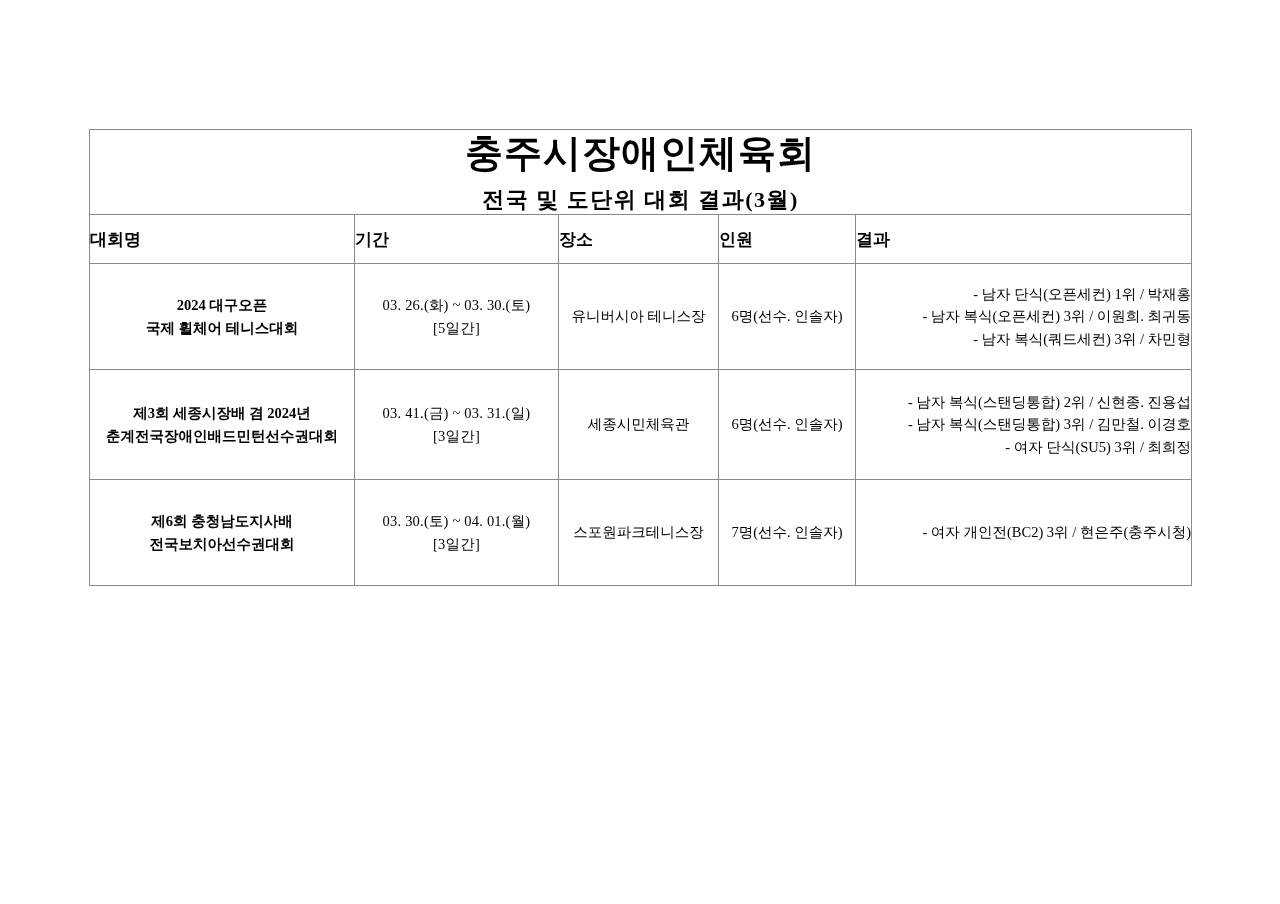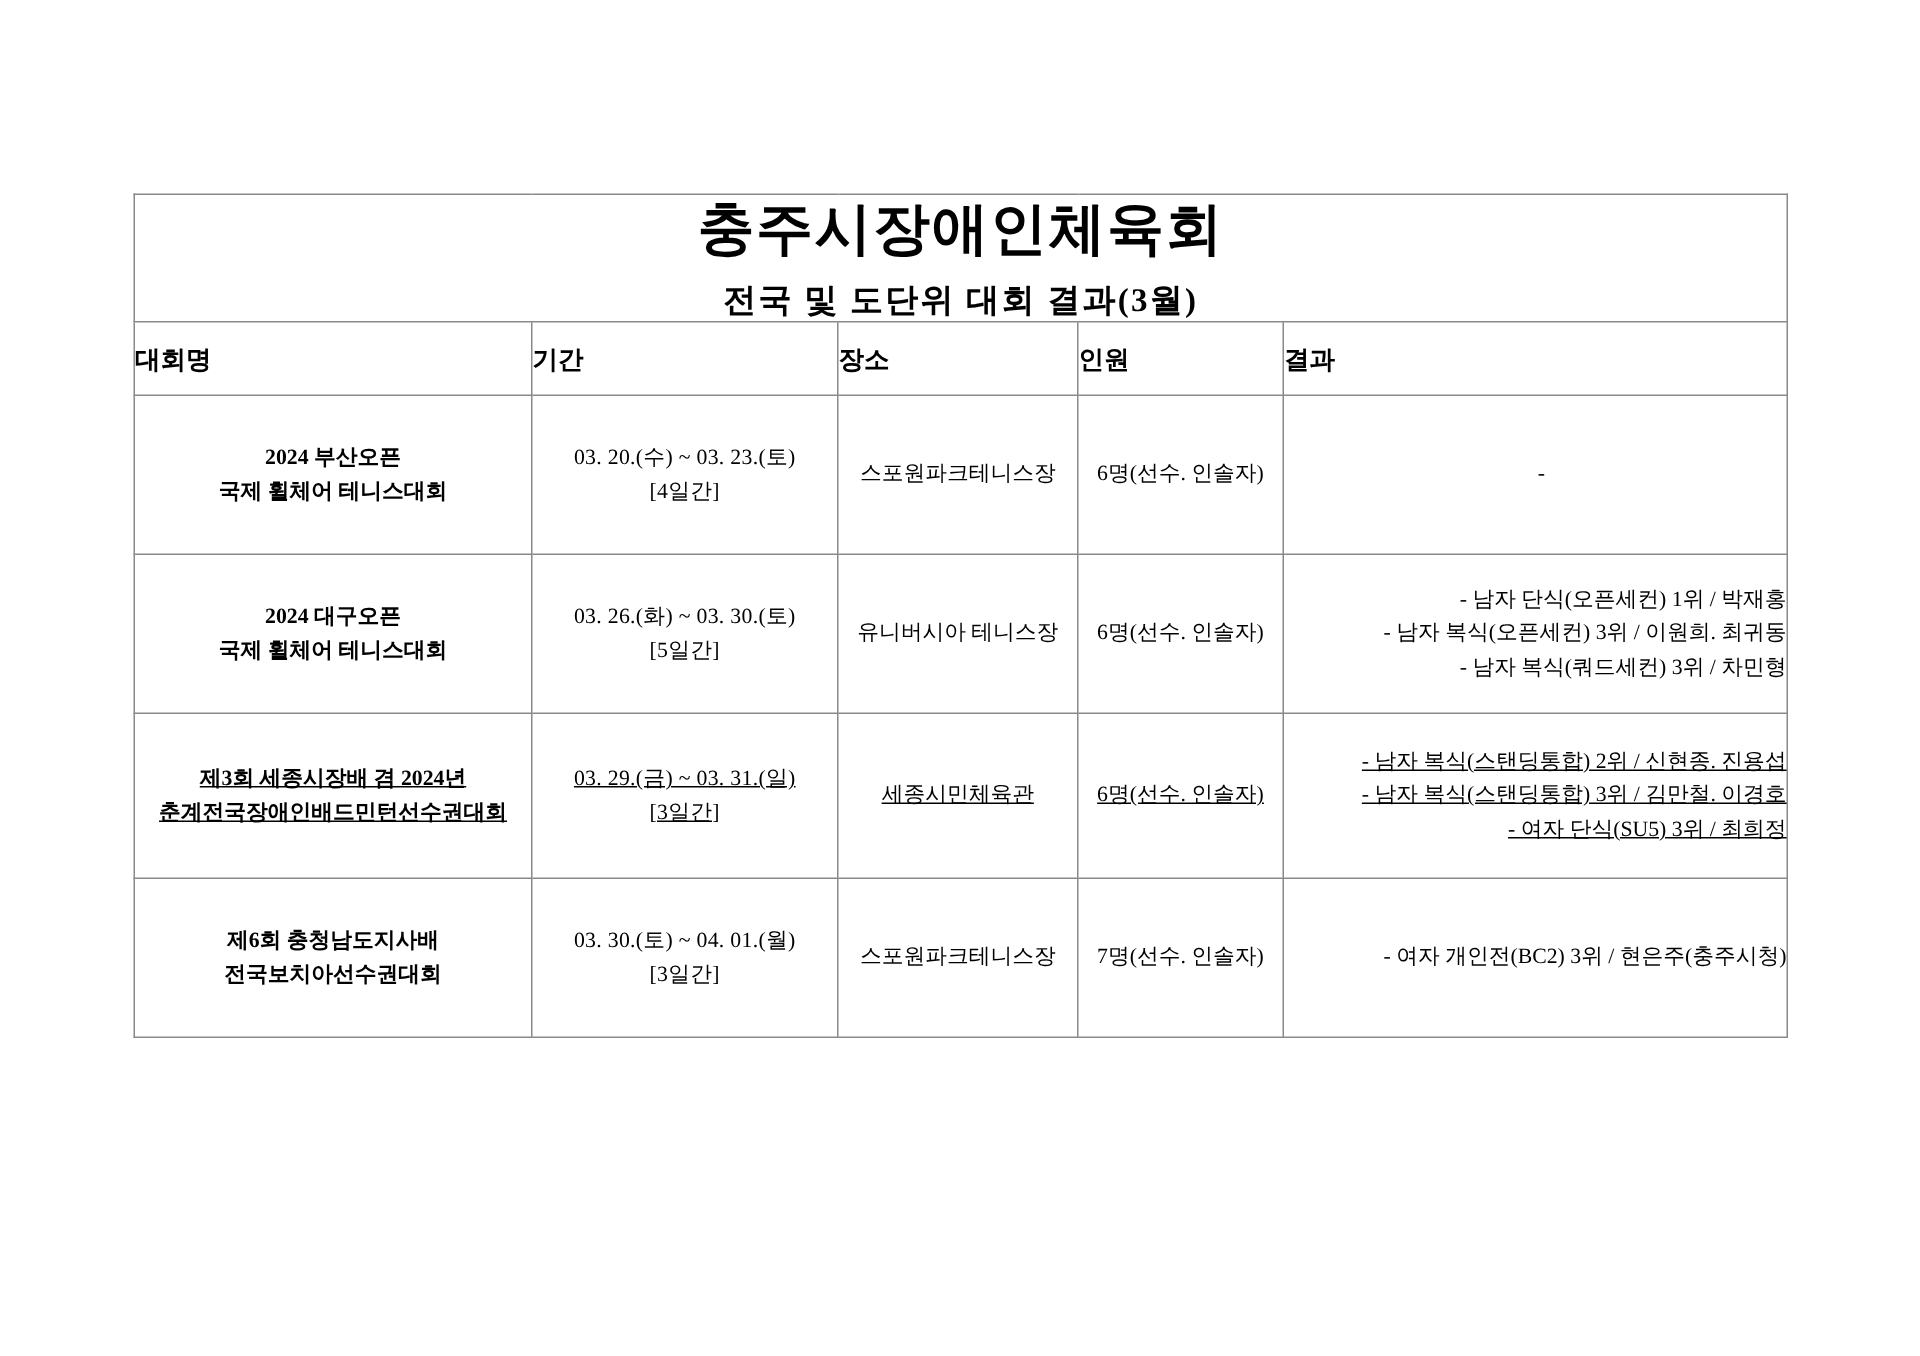--- a/index.html
+++ b/index.html
@@ -89,21 +89,21 @@
   .c-result {
     text-align: right;
     padding-left: 16px;
     white-space: pre-line;
   }
   .c-result.center {
     text-align: center;
     padding-left: 8px;
   }
   .row-tall { height: 106px; }
-  .row-tall2 { height: 110px; text-decoration: underline; }
+  .row-tall2 { height: 110px; }
 </style>
 </head>
 <body>
 
 <div class="page">
   <table class="doc-table">
     <colgroup>
       <col style="width:265px">
       <col style="width:204px">
       <col style="width:160px">
@@ -118,33 +118,20 @@
         </td>
       </tr>
       <tr>
         <td class="head-cell">대회명</td>
         <td class="head-cell">기간</td>
         <td class="head-cell">장소</td>
         <td class="head-cell">인원</td>
         <td class="head-cell">결과</td>
       </tr>
 
-      <tr class="row-tall">
-        <td class="cell c-name">
-          <span>2024 부산오픈</span>
-          <span class="line2">국제 휠체어 테니스대회</span>
-        </td>
-        <td class="cell c-period">
-          <span>03. 20.(수) ~ 03. 23.(토)</span>
-          <span class="days">[4일간]</span>
-        </td>
-        <td class="cell c-place">스포원파크테니스장</td>
-        <td class="cell c-people">6명(선수. 인솔자)</td>
-        <td class="cell c-result center">-</td>
-      </tr>
 
       <tr class="row-tall">
         <td class="cell c-name">
           <span>2024 대구오픈</span>
           <span class="line2">국제 휠체어 테니스대회</span>
         </td>
         <td class="cell c-period">
           <span>03. 26.(화) ~ 03. 30.(토)</span>
           <span class="days">[5일간]</span>
         </td>
@@ -154,21 +141,21 @@
 - 남자 복식(오픈세컨) 3위 / 이원희. 최귀동
 - 남자 복식(쿼드세컨) 3위 / 차민형</td>
       </tr>
 
       <tr class="row-tall2">
         <td class="cell c-name">
           <span>제3회 세종시장배 겸 2024년</span>
           <span class="line2">춘계전국장애인배드민턴선수권대회</span>
         </td>
         <td class="cell c-period">
-          <span>03. 29.(금) ~ 03. 31.(일)</span>
+          <span>03. 41.(금) ~ 03. 31.(일)</span>
           <span class="days">[3일간]</span>
         </td>
         <td class="cell c-place">세종시민체육관</td>
         <td class="cell c-people">6명(선수. 인솔자)</td>
         <td class="cell c-result">- 남자 복식(스탠딩통합) 2위 / 신현종. 진용섭
 - 남자 복식(스탠딩통합) 3위 / 김만철. 이경호
 - 여자 단식(SU5) 3위 / 최희정</td>
       </tr>
 
       <tr class="row-tall">

